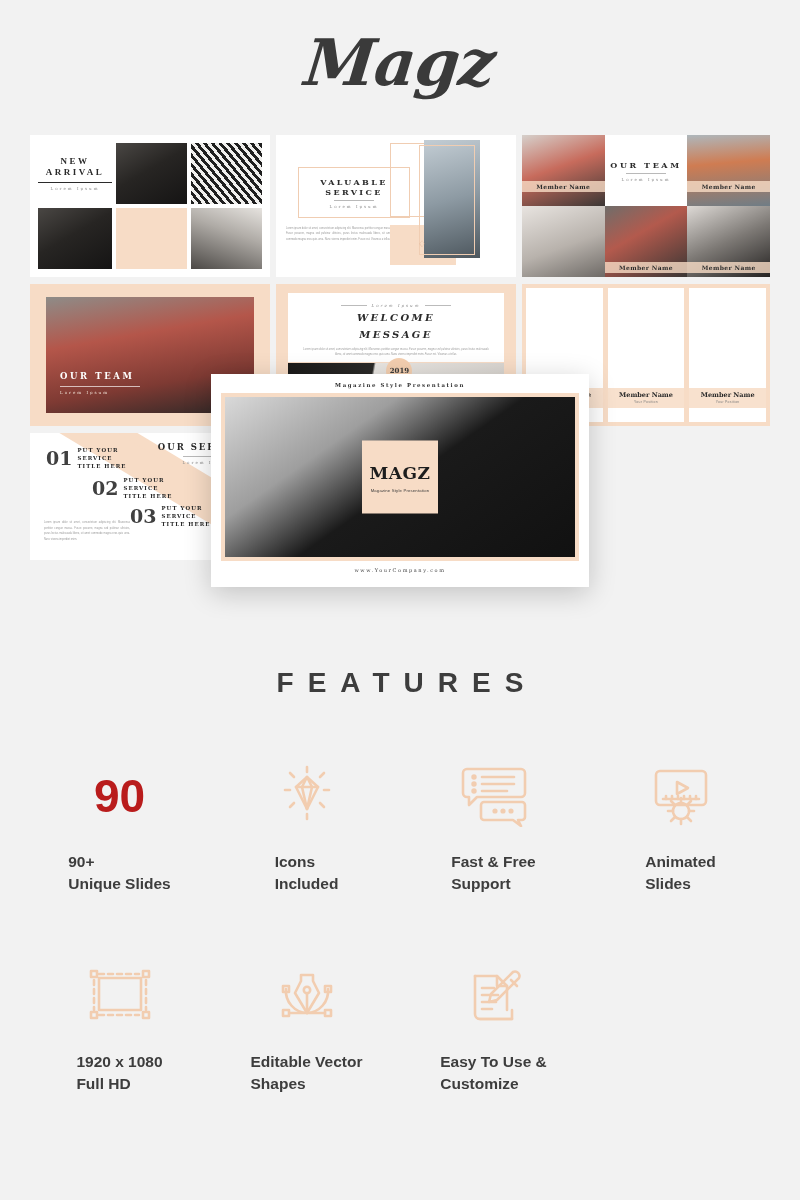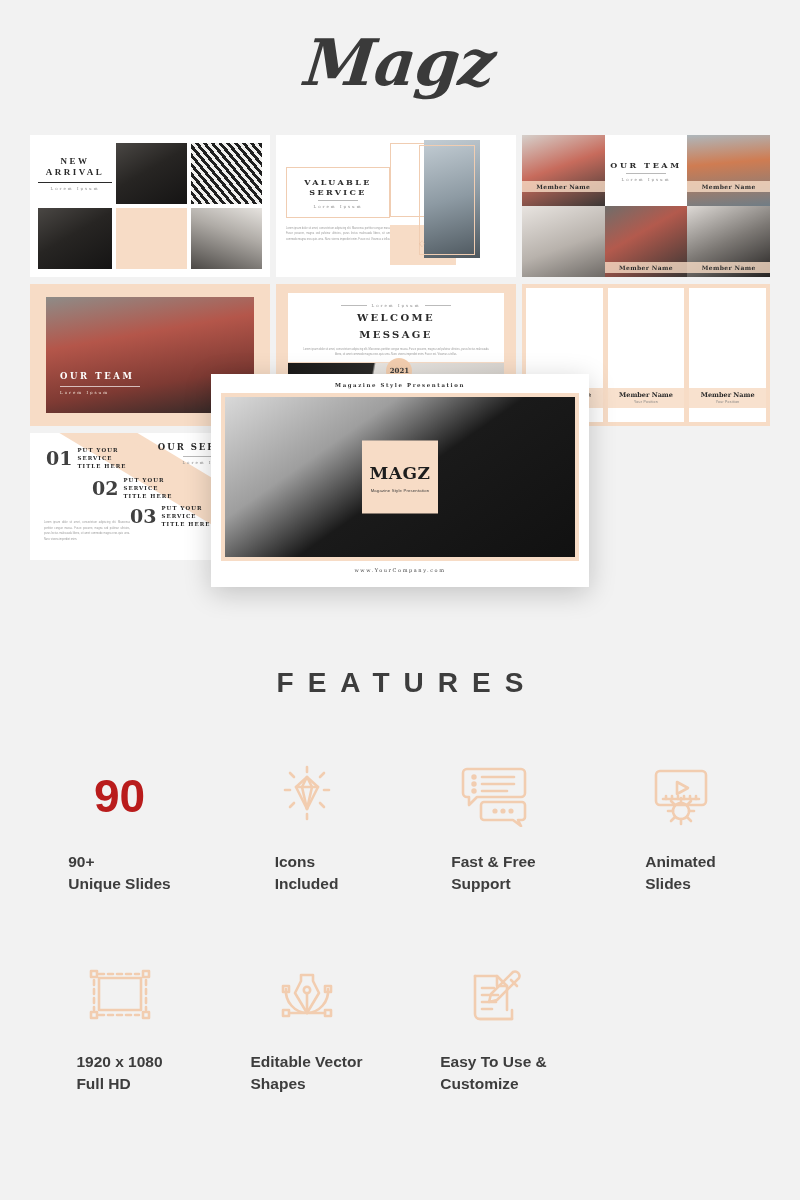--- a/index.html
+++ b/index.html
@@ -105,21 +105,21 @@
   
   .sl-new { display:grid; grid-template-columns: 1fr 1fr 1fr; grid-template-rows: 1fr 1fr; padding:8px; gap:4px; }
   .na-head { display:flex; flex-direction:column; justify-content:center; align-items:center; }
   .na-head .s-title { font-size: 9px; letter-spacing: 2.5px; font-family: Liberation Serif, serif; }
   .na-underline { width:74px; height:1px; background:#2b2b2b; margin-top:4px; }
 
   
   .sl-val { padding:10px 8px 8px 10px; position:relative; }
   .val-box {
     border:1px solid #f0cdb2; padding:9px 6px 8px; text-align:center;
-    width: 104px; margin-top: 22px;
+    width: 112px; margin-top: 22px; margin-left: 12px;
   }
   .val-box .s-title { font-size: 8px; letter-spacing: 2.4px; }
   .val-copy { width: 106px; margin-top: 8px; }
   .val-frame { position:absolute; left:114px; top:8px; width:66px; height:74px; border:1px solid #f0cdb2; }
   .val-peach { position:absolute; left:114px; top:90px; width:66px; height:40px; background:#f7dcc6; }
   .val-photo { position:absolute; left:148px; top:5px; width:56px; height:118px; }
   .val-photo-border { position:absolute; left:143px; top:10px; width:56px; height:110px; border:1px solid #f0cdb2; }
   .val-glass { position:absolute; left:142px; top:104px; font-size:9px; color:#d9a987; }
 
   
@@ -136,21 +136,21 @@
 
   
   .sl-teamhero { background:#f7dcc6; padding:13px 16px; }
   .thero-img { width:100%; height:100%; position:relative; overflow:hidden; }
   .thero-txt { position:absolute; left:14px; bottom:18px; text-align:left; }
   .thero-txt .s-title { color:#fff; font-size:8.5px; letter-spacing:2.6px; text-align:left; }
   .thero-rule { width:80px; height:1px; background:#ffffffaa; margin-top:4px; }
 
   
   .sl-welcome { background:#f7dcc6; padding:9px 12px; position:relative; }
-  .wel-card { background:#fff; height:56%; padding:10px 14px 16px; }
+  .wel-card { background:#fff; height:56%; padding:10px 14px 16px;font-style:italic; }
   .wel-top { display:flex; align-items:center; justify-content:center; gap:5px; }
   .wel-top .s-sub { margin:0; }
   .wel-line { width:26px; height:1px; background:#bbb; }
   .wel-card .s-title { font-size:10px; letter-spacing:2.4px; margin-top:4px; }
   .wel-copy { margin-top:6px; text-align:center; }
   .wel-photo { position:absolute; left:12px; right:12px; bottom:9px; height:38%; }
   .wel-badge {
     position:absolute; left:46%; top:52%; width:26px; height:26px; border-radius:50%;
     background:#f4cfb0; display:flex; align-items:center; justify-content:center;
     font-family:"DejaVu Serif", serif; font-size:7px; font-weight:700; color:#3a3a3a;
@@ -329,21 +329,21 @@
         <div class="wel-top">
           <span class="wel-line"></span>
           <span class="s-sub">Lorem Ipsum</span>
           <span class="wel-line"></span>
         </div>
         <div class="s-title" style="font-size:10px">WELCOME</div>
         <div class="s-title" style="font-size:10px">MESSAGE</div>
         <div class="body-copy wel-copy">Lorem ipsum dolor sit amet, consectetuer adipiscing elit. Maecenas porttitor congue massa. Fusce posuere, magna sed pulvinar ultricies, purus lectus malesuada libero, sit amet commodo magna eros quis urna. Nunc viverra imperdiet enim. Fusce est. Vivamus a tellus.</div>
       </div>
       <div class="wel-photo ph ph-watch"></div>
-      <div class="wel-badge">2021</div>
+      <div class="wel-badge">2019</div>
     </div>
 
     <div class="slide sl-members">
       <div class="mb-card ph ph-brown">
         <div class="mb-band">
           <div class="mb-name">Member Name</div>
           <div class="mb-role">Your Position</div>
         </div>
       </div>
       <div class="mb-card ph ph-coat2">

